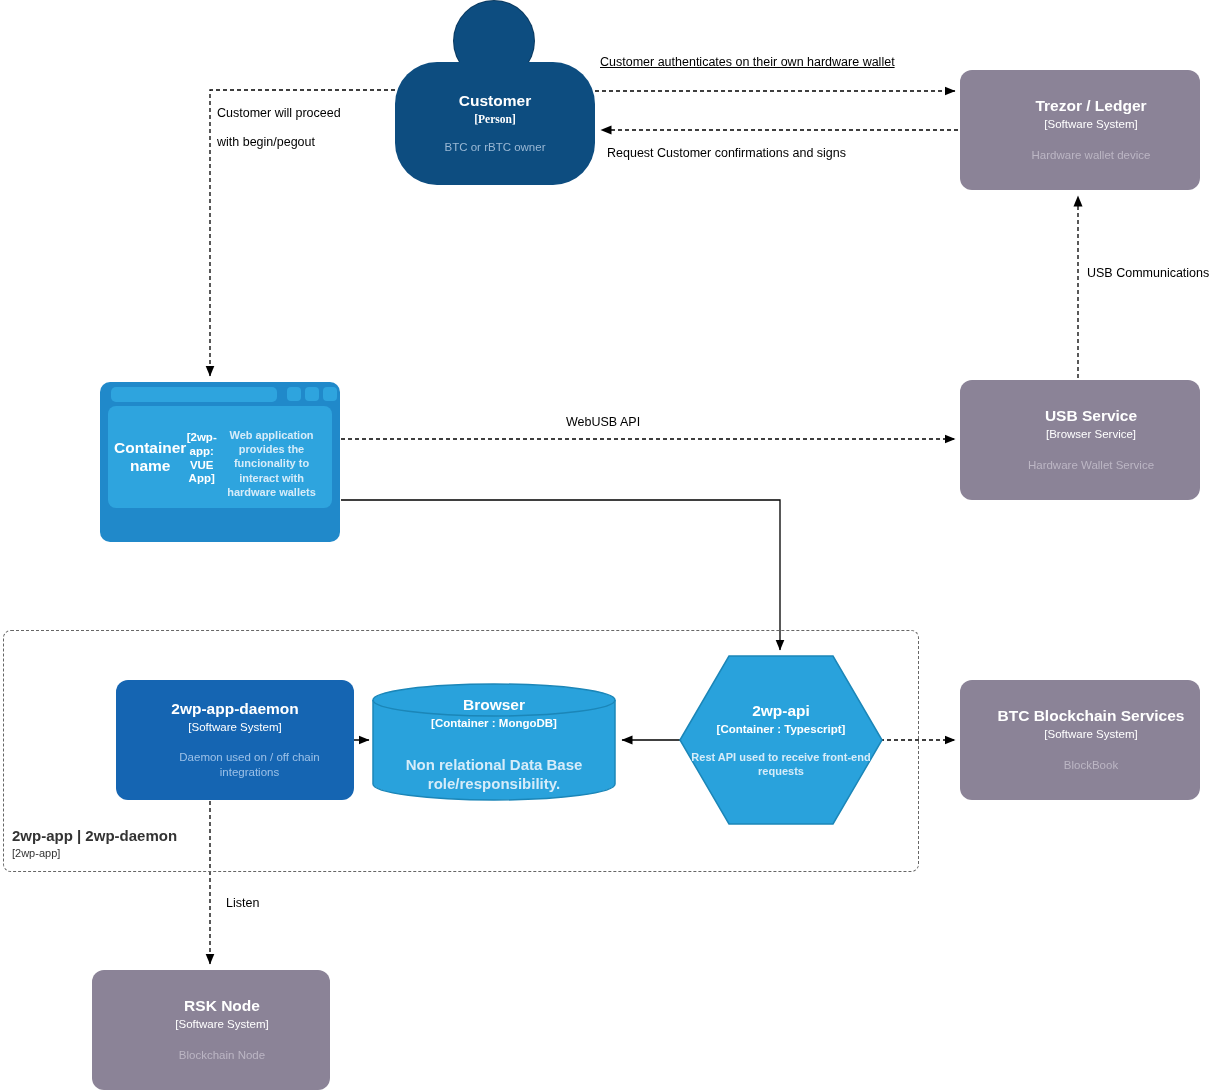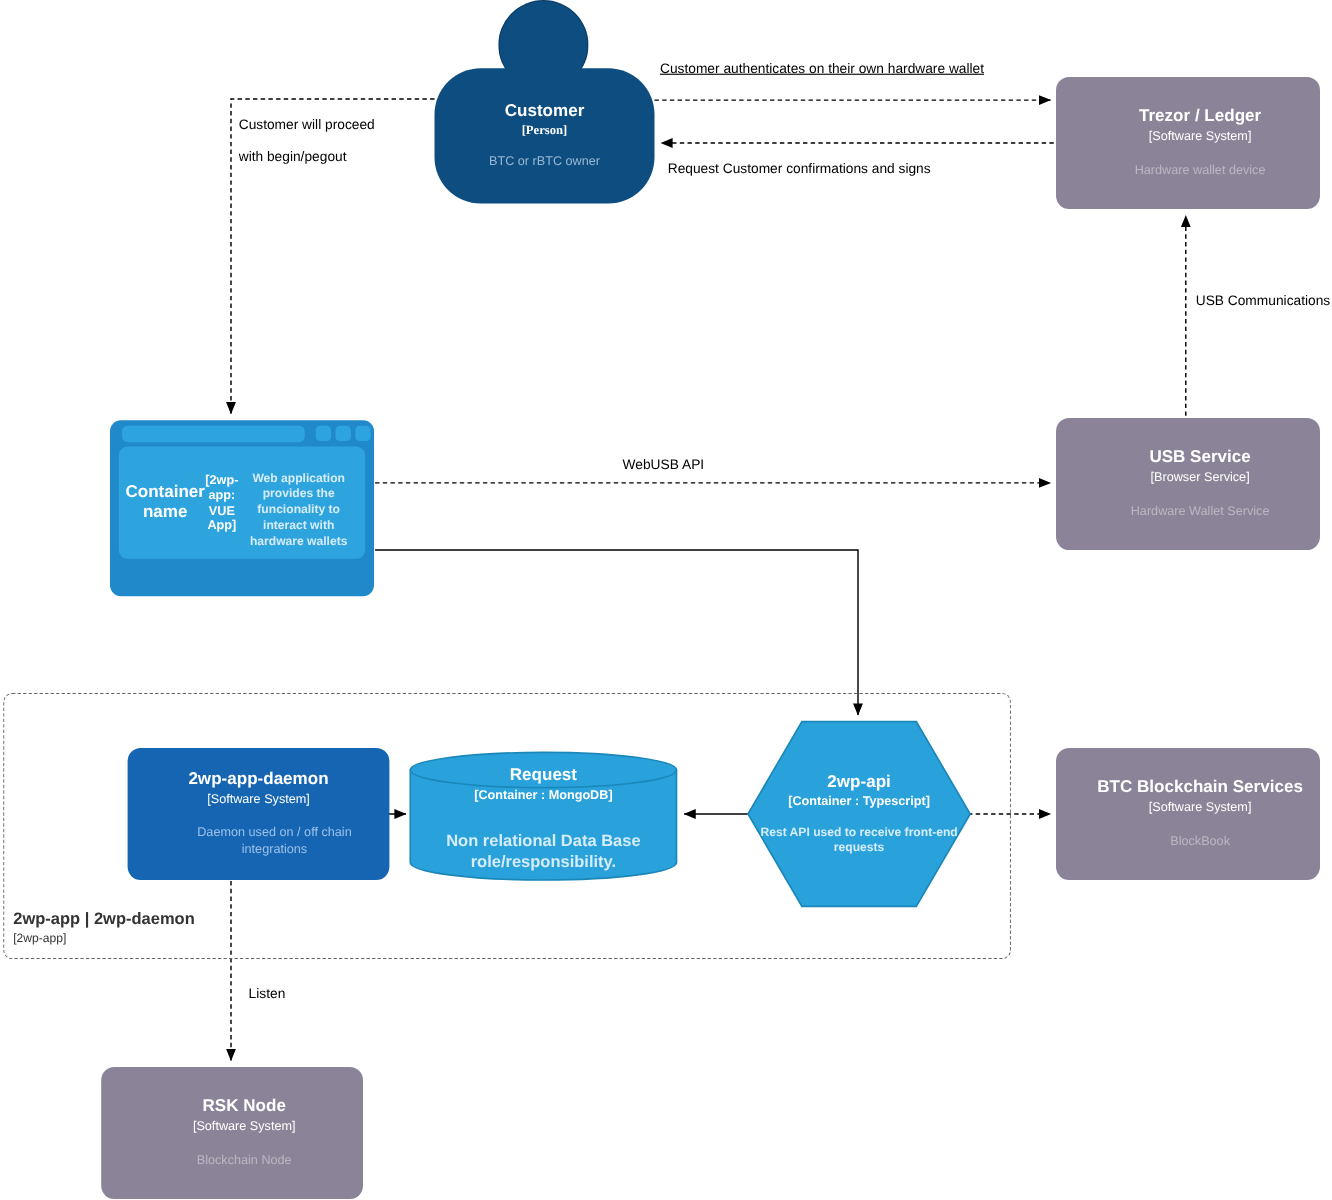--- a/index.html
+++ b/index.html
@@ -140,21 +140,21 @@
     <div class="n-desc">Hardware Wallet Service</div>
   </div>
 
   <div class="node daemon">
     <div class="n-title">2wp-app-daemon</div>
     <div class="n-sub">[Software System]</div>
     <div class="n-desc">Daemon used on / off chain integrations</div>
   </div>
 
   <div class="overlay ov-mongo">
-    <div class="n-title">Request</div>
+    <div class="n-title">Browser</div>
     <div class="n-sub">[Container : MongoDB]</div>
     <div class="n-desc">Non relational Data Base role/responsibility.</div>
   </div>
 
   <div class="overlay ov-hex">
     <div class="n-title">2wp-api</div>
     <div class="n-sub">[Container : Typescript]</div>
     <div class="n-desc">Rest API used to receive front-end requests</div>
   </div>
 

